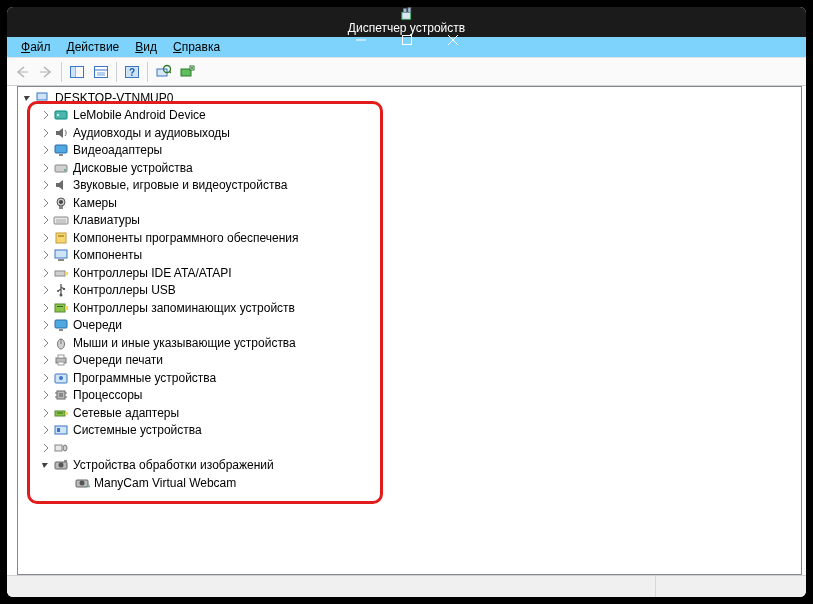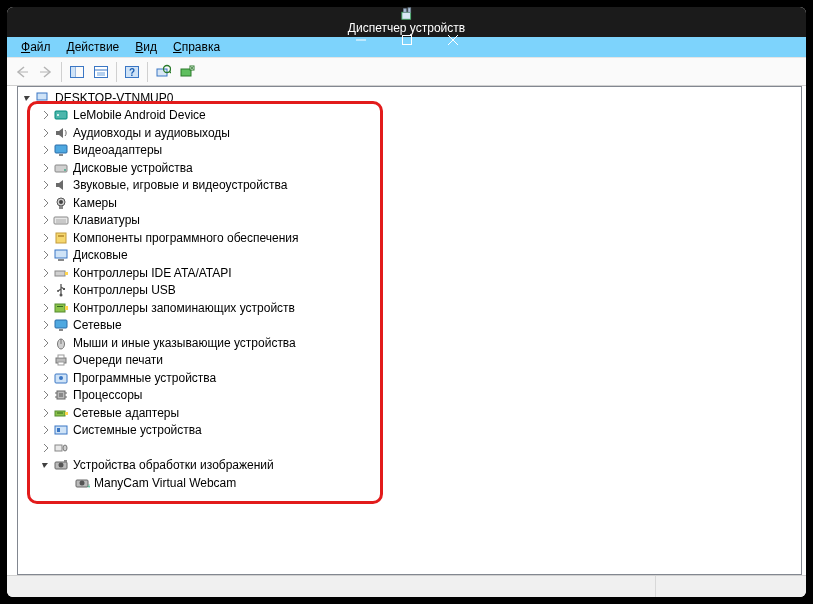--- a/index.html
+++ b/index.html
@@ -255,21 +255,21 @@
             <svg width="10" height="10">
               <path d="M3 1 L7 5 L3 9" fill="none" stroke="#808080" stroke-width="1"></path>
             </svg>
           </span>
           <span class="rico">
             <svg width="16" height="16">
               <rect x="2" y="3" width="12" height="8" fill="#cfe3f7" stroke="#3a76c4"></rect>
               <rect x="5" y="12" width="6" height="2" fill="#888"></rect>
             </svg>
           </span>
-          <span>Дисковые</span>
+          <span>Компоненты</span>
         </div>
         <div class="row" style="padding-left:18px">
           <span class="chev">
             <svg width="10" height="10">
               <path d="M3 1 L7 5 L3 9" fill="none" stroke="#808080" stroke-width="1"></path>
             </svg>
           </span>
           <span class="rico">
             <svg width="16" height="16">
               <rect x="2" y="6" width="10" height="5" fill="#d0d0d0" stroke="#888"></rect>
@@ -314,21 +314,21 @@
             <svg width="10" height="10">
               <path d="M3 1 L7 5 L3 9" fill="none" stroke="#808080" stroke-width="1"></path>
             </svg>
           </span>
           <span class="rico">
             <svg width="16" height="16">
               <rect x="2" y="3" width="12" height="8" rx="1" fill="#4fa8e0" stroke="#2a6ca8"></rect>
               <rect x="6" y="12" width="4" height="2" fill="#888"></rect>
             </svg>
           </span>
-          <span>Сетевые</span>
+          <span>Очереди</span>
         </div>
         <div class="row" style="padding-left:18px">
           <span class="chev">
             <svg width="10" height="10">
               <path d="M3 1 L7 5 L3 9" fill="none" stroke="#808080" stroke-width="1"></path>
             </svg>
           </span>
           <span class="rico">
             <svg width="16" height="16">
               <ellipse cx="8" cy="9" rx="3.5" ry="5" fill="#d0d0d0" stroke="#777"></ellipse>

